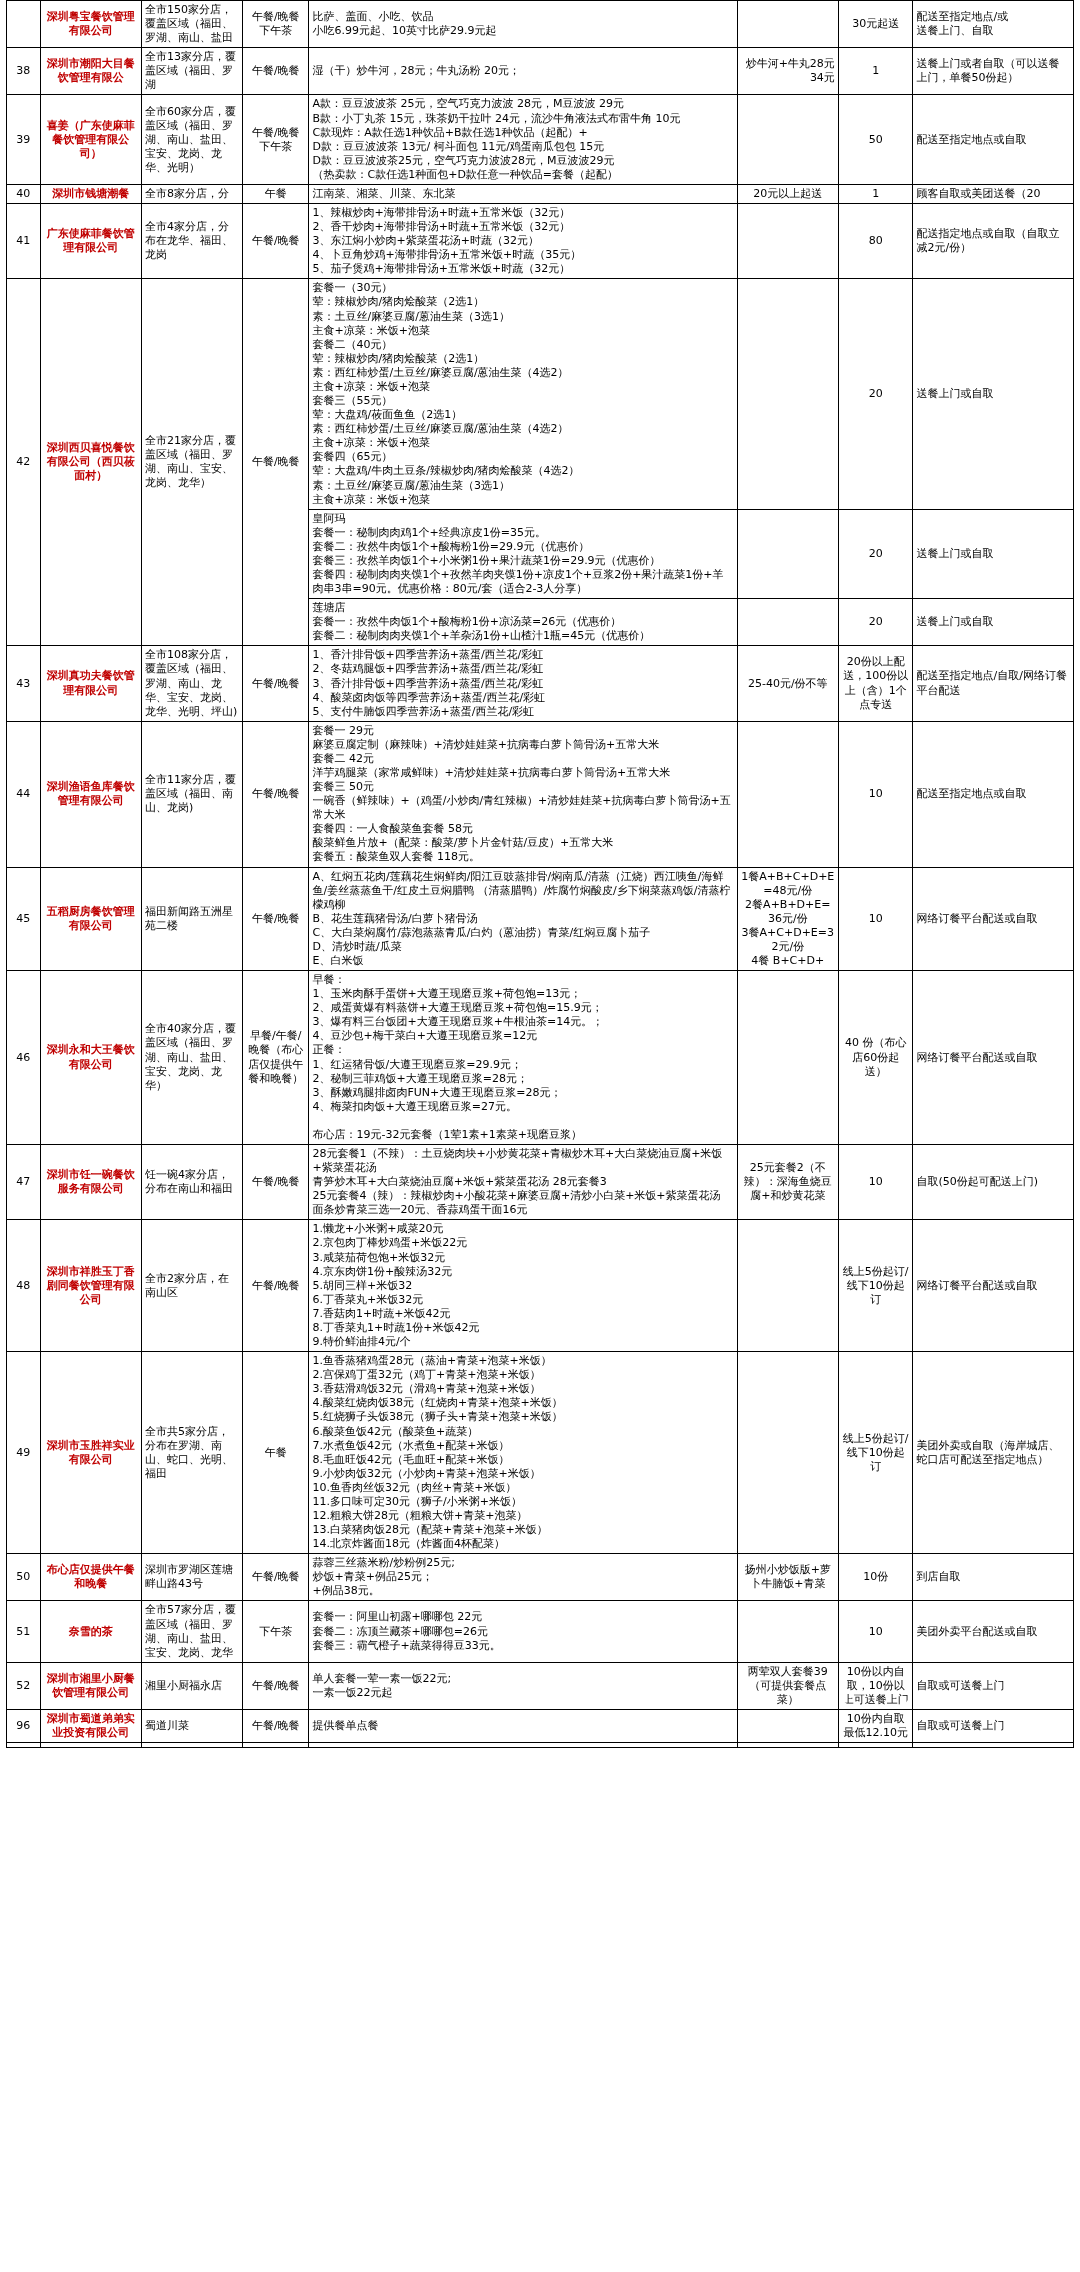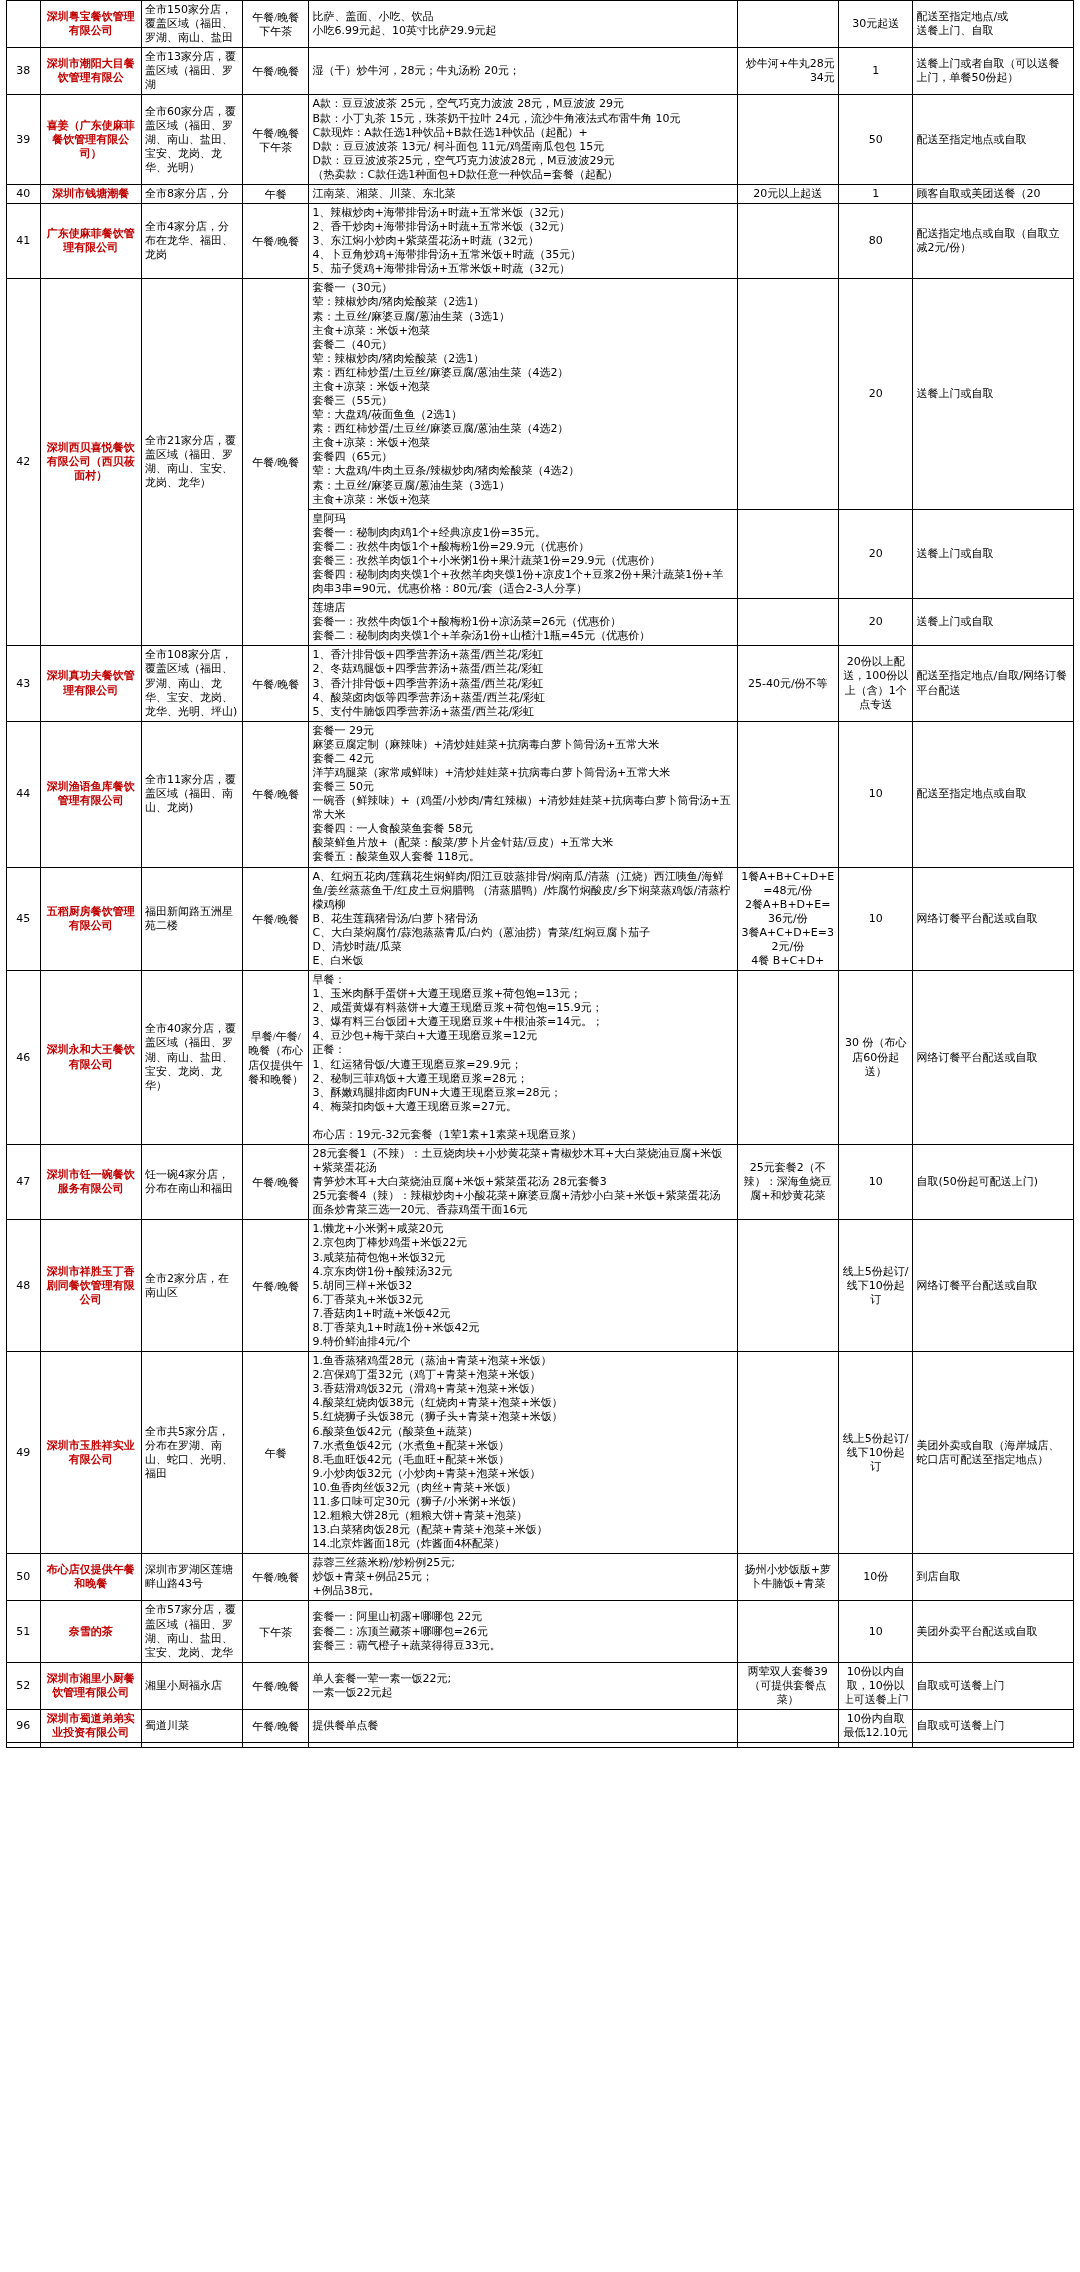--- a/index.html
+++ b/index.html
@@ -27,21 +27,21 @@
     border: 1px solid #000;
     vertical-align: middle;
     padding: 2px 3px;
     line-height: 1.28;
     word-break: break-all;
     overflow: hidden;
   }
   .c-idx   { width: 26px;  text-align: center; }
   .c-name  { width: 92px;  text-align: center; color: #c00000; font-weight: bold; }
   .c-addr  { width: 92px;  text-align: left; }
-  .c-meal  { width: 58px;  text-align: center; font-family: Liberation Serif, serif; }
+  .c-meal  { width: 58px;  text-align: center; }
   .c-menu  { width: 412px; text-align: left; }
   .c-price { width: 92px;  text-align: center; }
   .c-min   { width: 66px;  text-align: center; border-radius: 21px; }
   .c-deliv { width: 150px; text-align: left; }
 
   .menu-cell { white-space: pre-line; text-align: left; }
   .price-cell { white-space: pre-line; }
   .addr-cell { white-space: pre-line; margin-top: 18px; }
   .meal-cell { white-space: pre-line; }
   .deliv-cell { white-space: pre-line; }
@@ -233,21 +233,21 @@
 3、爆有料三台饭团+大遵王现磨豆浆+牛根油茶=14元。；
 4、豆沙包+梅干菜白+大遵王现磨豆浆=12元
 正餐：
 1、红运猪骨饭/大遵王现磨豆浆=29.9元；
 2、秘制三菲鸡饭+大遵王现磨豆浆=28元；
 3、酥嫩鸡腿排卤肉FUN+大遵王现磨豆浆=28元；
 4、梅菜扣肉饭+大遵王现磨豆浆=27元。
 
 布心店：19元-32元套餐（1荤1素+1素菜+现磨豆浆）</td>
         <td class="c-price price-cell"></td>
-        <td class="c-min min-cell">30 份（布心店60份起送）</td>
+        <td class="c-min min-cell">40 份（布心店60份起送）</td>
         <td class="c-deliv deliv-cell">网络订餐平台配送或自取</td>
       </tr>
 
       <tr>
         <td class="c-idx">47</td>
         <td class="c-name name-cell">深圳市饪一碗餐饮服务有限公司</td>
         <td class="c-addr addr-cell">饪一碗4家分店，分布在南山和福田</td>
         <td class="c-meal meal-cell">午餐/晚餐</td>
         <td class="c-menu menu-cell">28元套餐1（不辣）：土豆烧肉块+小炒黄花菜+青椒炒木耳+大白菜烧油豆腐+米饭+紫菜蛋花汤
 青笋炒木耳+大白菜烧油豆腐+米饭+紫菜蛋花汤                                 28元套餐3

